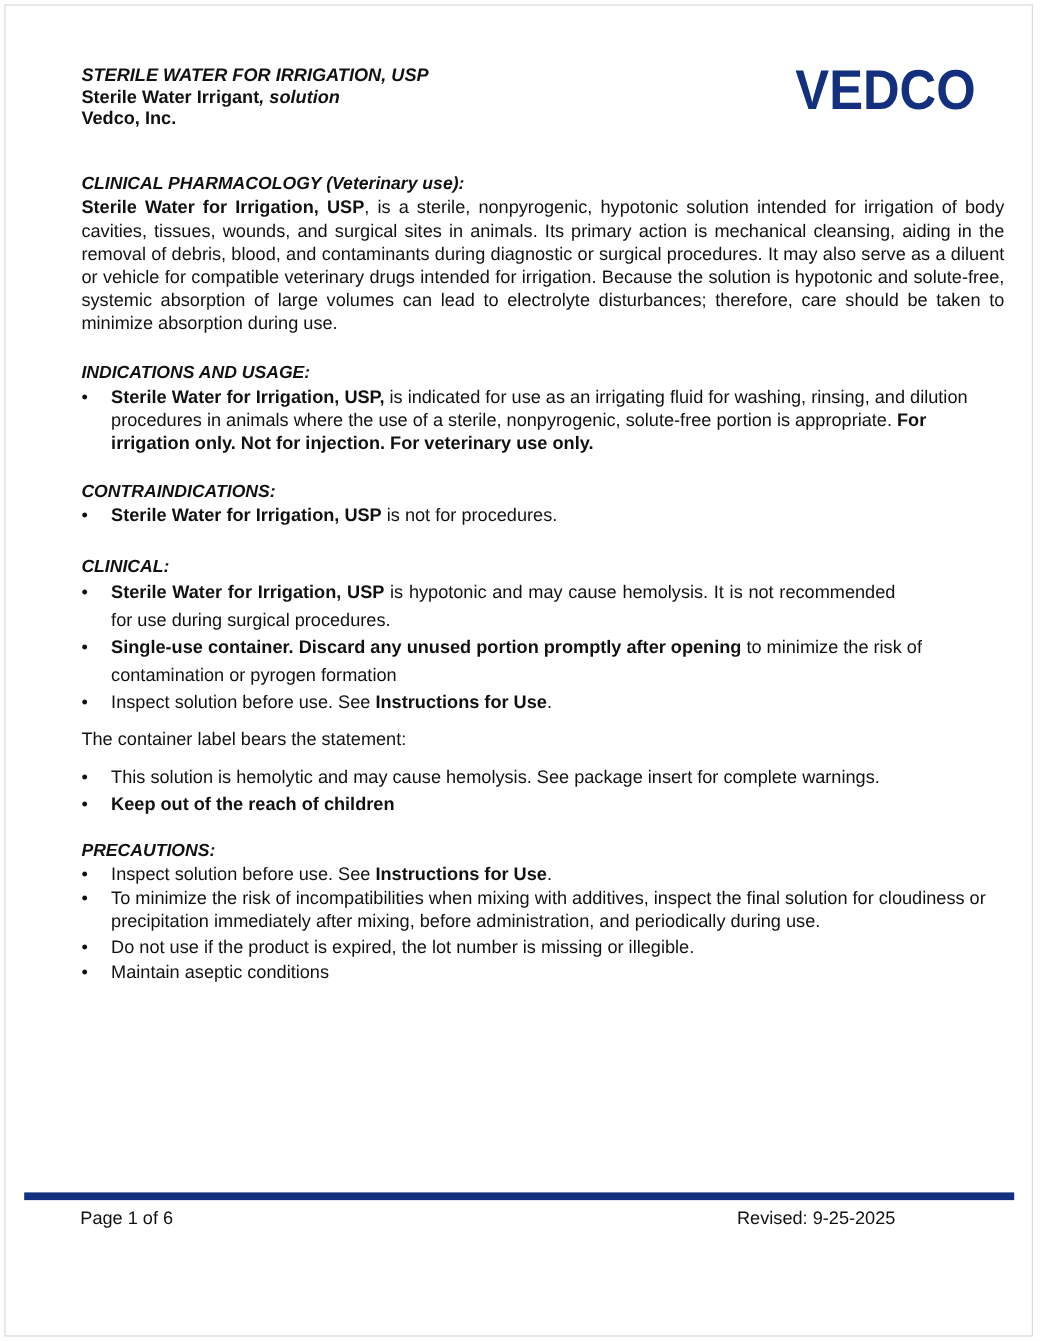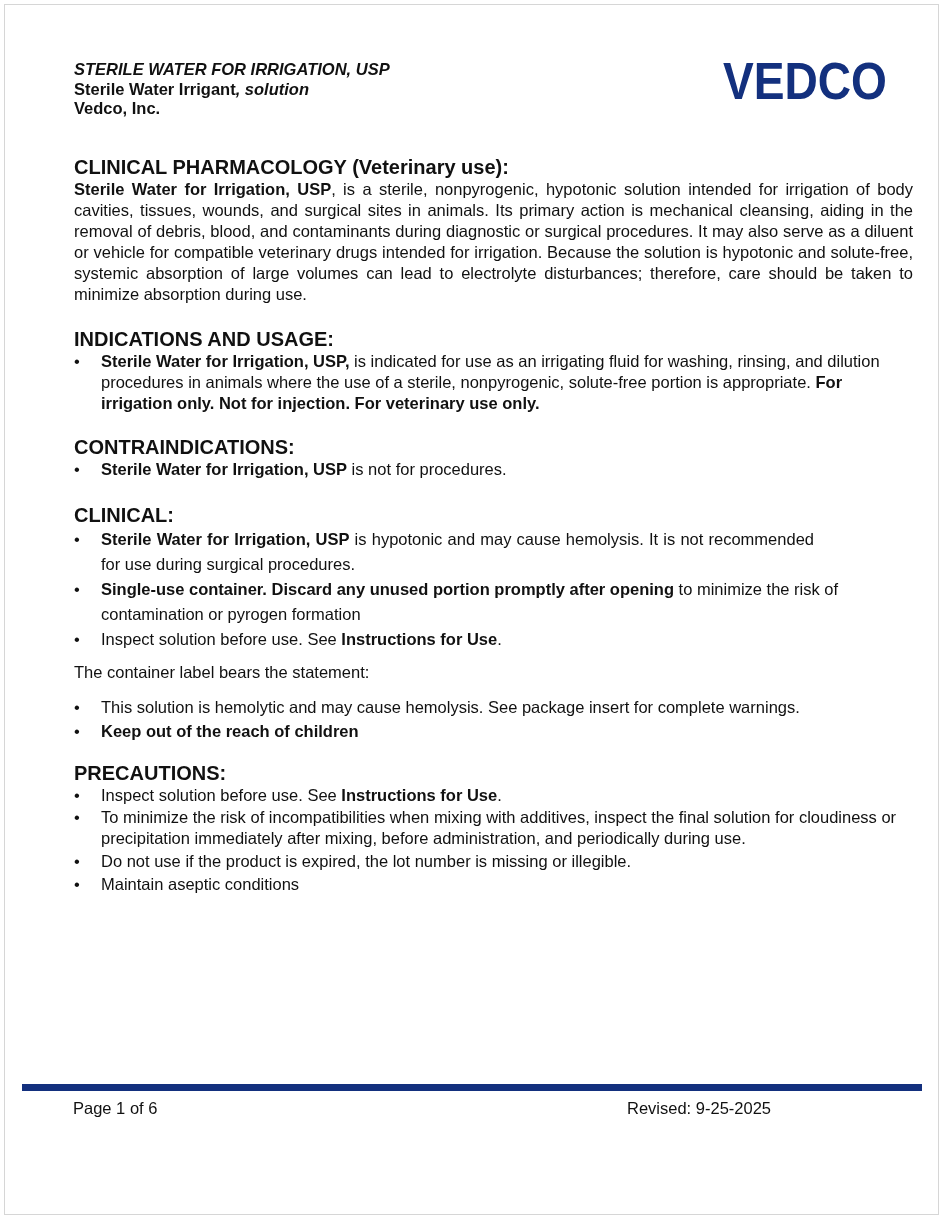--- a/index.html
+++ b/index.html
@@ -4,42 +4,42 @@
 <style>
   html, body { margin:0; padding:0; }
   body { width:945px; height:1219px; background:#ffffff; position:relative; overflow:hidden;
          font-family:"Liberation Sans", sans-serif; color:#111; }
   .page { position:absolute; left:4px; top:4px; width:935px; height:1211px; border:1px solid #d6d6d6; background:#fff; box-sizing:border-box; }
   .hdr { position:absolute; left:74px; top:60px; font-size:16.5px; font-weight:bold; line-height:19.5px; }
   .hdr .l1 { font-style:italic; }
   .hdr .it { font-style:italic; }
   .logo { position:absolute; left:723px; top:58px; width:166px; height:46px; }
   .content { position:absolute; left:74px; top:156px; width:839px; font-size:16.5px; line-height:21px; }
-  h2 { font-size:20px; font-weight:bold; margin:0; line-height:23px; }
+  h2 { font-size:16px; font-weight:bold; margin:0; line-height:23px;font-style:italic; }
   p { margin:0; }
   .just { text-align:justify; }
   ul { margin:0; padding:0; list-style:none; }
   li { position:relative; padding-left:27px; }
   li::before { content:"•"; position:absolute; left:0; top:0; }
   b { font-weight:bold; }
   .sec1 { margin-top:0; }
   .ind h2 { margin-top:23px; }
   .contra h2 { margin-top:22px; }
   .warn h2 { margin-top:24px; }
   .warn li { line-height:25px; }
   .plain { margin-top:10px; }
   .label-list { margin-top:14px; }
   .label-list li { line-height:21px; }
   .label-list li.kc { margin-top:3px; }
   .prec h2 { margin-top:20px; }
   .prec li { line-height:21px; }
   .prec li + li { margin-top:2px; }
   .footer-bar { position:absolute; left:22px; top:1084px; width:900px; height:7px; background:#13307e; }
   .footer-left { position:absolute; left:73px; top:1099px; font-size:16.5px; }
-  .footer-right { position:absolute; left:627px; top:1099px; font-size:16.5px; }
+  .footer-right { position:absolute; left:670px; top:1099px; font-size:16.5px; }
 </style>
 </head>
 <body>
 
 <div class="page"></div>
 
 <div class="hdr">
   <div class="l1">STERILE WATER FOR IRRIGATION, USP</div>
   <div><span>Sterile Water Irrigant</span><span class="it">, solution</span></div>
   <div>Vedco, Inc.</div>

